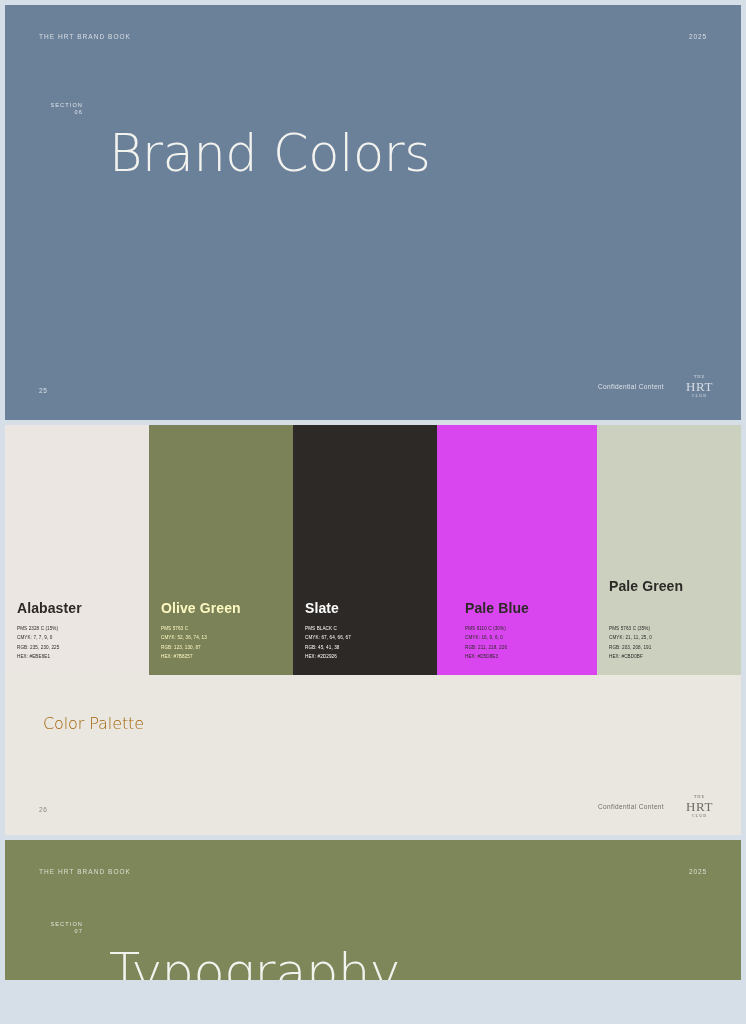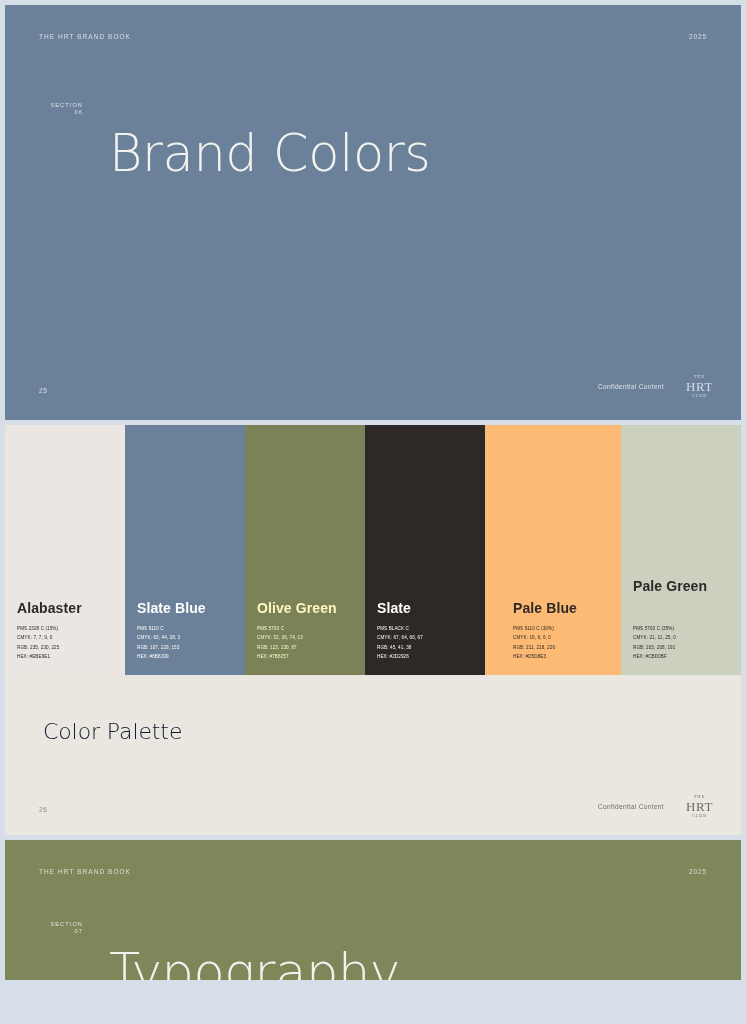--- a/index.html
+++ b/index.html
@@ -192,23 +192,23 @@
   .palette-body {
     position: relative;
     flex: 1;
     background: #eae7e0;
   }
   .palette-title {
     position: absolute;
     top: 26px;
     left: 38px;
     font-family: "DejaVu Sans", sans-serif;
-    font-size: 22px;
+    font-size: 16px;
     font-weight: 300;
-    color: #0f172a;
+    color: #a16207;
     letter-spacing: -0.1px;
   }
   .foot-left-dark {
     position: absolute;
     bottom: 22px;
     left: 34px;
     font-size: 6.5px;
     letter-spacing: 0.6px;
     color: #8a877f;
   }
@@ -259,48 +259,39 @@
     <div class="swatch-row">
         <div class="swatch" style="background: rgb(235, 230, 225); color: rgb(45, 41, 38);">
           <div class="swatch-name">Alabaster</div>
           <div class="swatch-specs">
             <span>PMS 2328 C (15%)</span>
             <span>CMYK: 7, 7, 9, 0</span>
             <span>RGB: 235, 230, 225</span>
             <span>HEX: #EBE6E1</span>
           </div>
         </div>
-        <div class="swatch" style="background: rgb(107, 129, 153); color: rgb(255, 255, 255);">
-          <div class="swatch-name">Slate Blue</div>
-          <div class="swatch-specs">
-            <span>PMS 6110 C</span>
-            <span>CMYK: 63, 44, 28, 3</span>
-            <span>RGB: 107, 129, 153</span>
-            <span>HEX: #6B8199</span>
-          </div>
-        </div>
         <div class="swatch" style="background: rgb(123, 130, 87); color: #fef9c3;">
           <div class="swatch-name">Olive Green</div>
           <div class="swatch-specs">
             <span>PMS 5763 C</span>
             <span>CMYK: 52, 36, 74, 13</span>
             <span>RGB: 123, 130, 87</span>
             <span>HEX: #7B8257</span>
           </div>
         </div>
         <div class="swatch" style="background: rgb(45, 41, 38); color: rgb(255, 255, 255);">
           <div class="swatch-name">Slate</div>
           <div class="swatch-specs">
             <span>PMS BLACK C</span>
             <span>CMYK: 67, 64, 66, 67</span>
             <span>RGB: 45, 41, 38</span>
             <span>HEX: #2D2926</span>
           </div>
         </div>
-        <div class="swatch" style="background: #fdba74; color: rgb(45, 41, 38); padding-left: 28px;">
+        <div class="swatch" style="background: #d946ef; color: rgb(45, 41, 38); padding-left: 28px;">
           <div class="swatch-name">Pale Blue</div>
           <div class="swatch-specs">
             <span>PMS 6110 C (30%)</span>
             <span>CMYK: 16, 9, 6, 0</span>
             <span>RGB: 211, 218, 226</span>
             <span>HEX: #D5D8E3</span>
           </div>
         </div>
         <div class="swatch" style="background: rgb(203, 208, 191); color: rgb(45, 41, 38); gap: 22px;">
           <div class="swatch-name">Pale Green</div>

